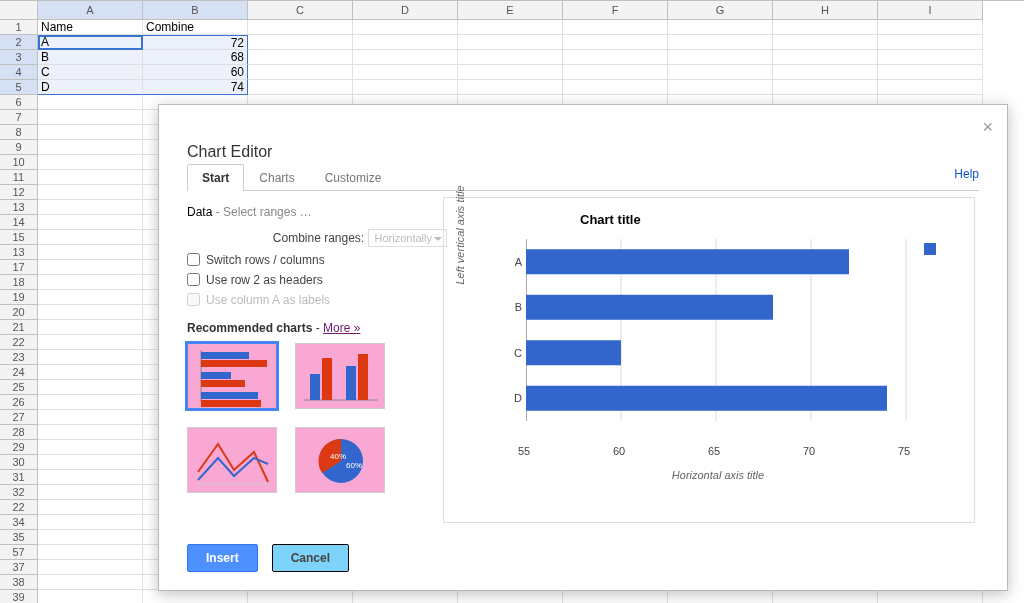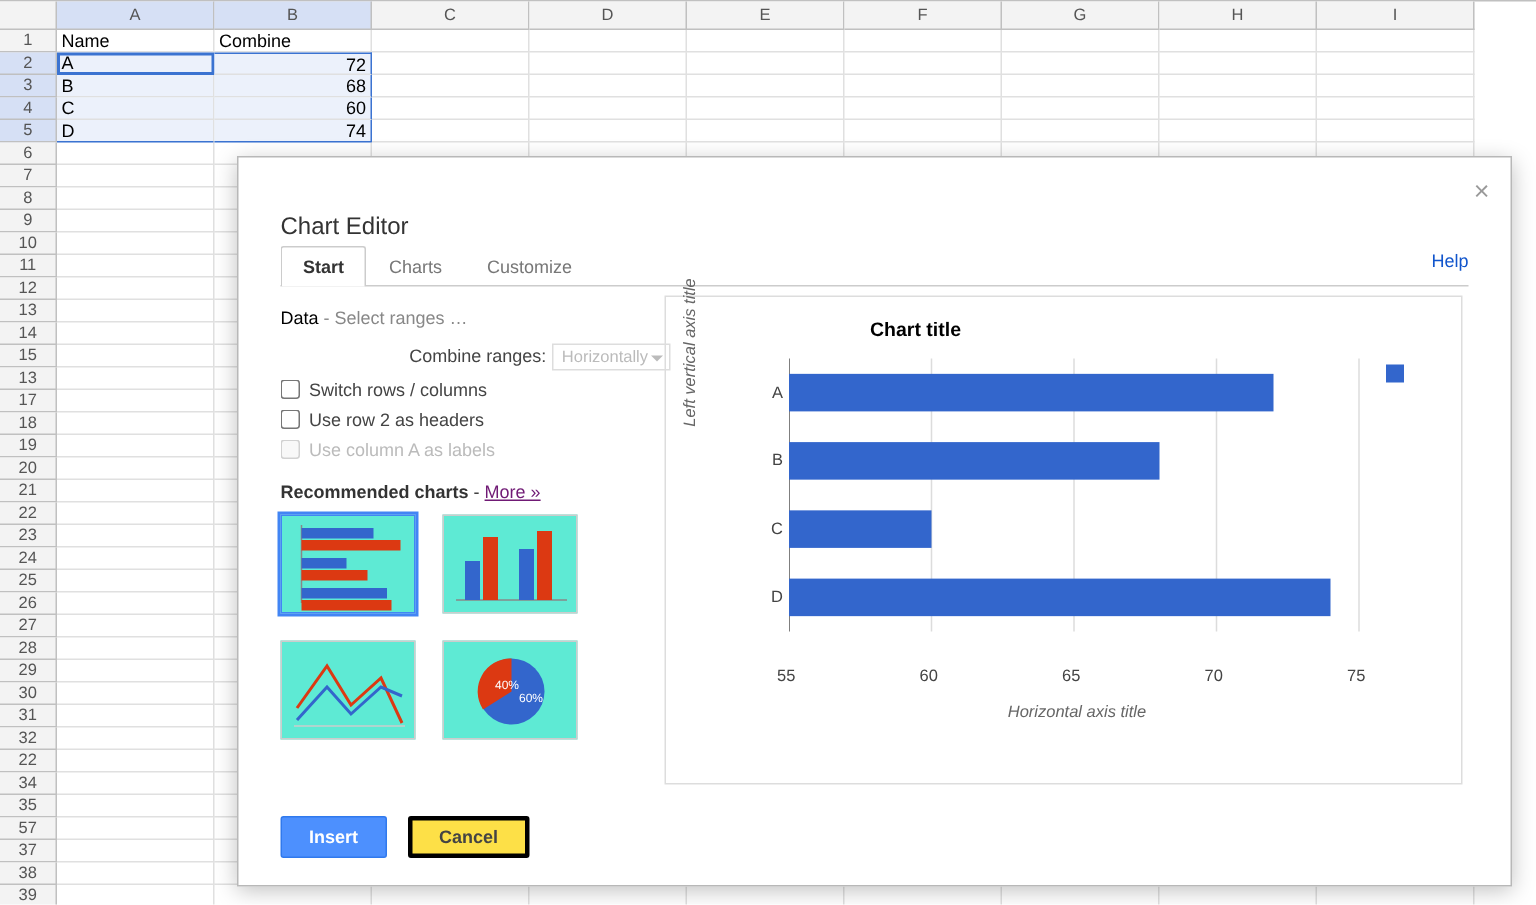--- a/index.html
+++ b/index.html
@@ -56,21 +56,21 @@
 
   .check-row { margin-top: 6px; font-size: 12px; color: #444; display: flex; align-items: flex-start; gap: 6px; }
   .check-row.disabled { color: #bbb; }
   .check-row input { margin: 0; }
 
   .reco-title { margin-top: 14px; font-size: 12px; color: #333; }
   .reco-title b { font-weight: bold; }
   .more-link { color: #701a75; text-decoration: underline; }
 
   .reco-grid { margin-top: 8px; display: grid; grid-template-columns: 90px 90px; grid-template-rows: 66px 66px; gap: 18px 18px; }
-  .reco-thumb { width: 90px; height: 66px; border: 1px solid #ccc; background: #5eead4; cursor: pointer; position: relative; }
+  .reco-thumb { width: 90px; height: 66px; border: 1px solid #ccc; background: #f9a8d4; cursor: pointer; position: relative; }
   .reco-thumb.selected { outline: 2px solid #4285f4; border-color: #4285f4; }
 
   .chartpane {
     position: absolute;
     left: 284px;
     top: 92px;
     width: 532px;
     height: 326px;
     border: 1px solid #ddd;
     padding: 14px 18px 12px 36px;
@@ -83,21 +83,21 @@
   .grid-v { stroke: #dcdcdc; stroke-width: 1; }
   .axis-v { stroke: #555; stroke-width: 1; }
   .bar { fill: #3366cc; }
   .legend-dot { fill: #3366cc; }
   .yticklabel { position: absolute; left: 22px; width: 20px; text-align: right; font-size: 11px; color: #444; }
   .xticklabel { position: absolute; top: 212px; font-size: 11px; color: #444; }
 
   .dlg-buttons { position: absolute; left: 28px; bottom: 18px; display: flex; gap: 14px; justify-content: space-between; }
   .btn { height: 28px; padding: 0 18px; font-size: 12px; cursor: pointer; border-radius: 2px; }
   .btn.primary { background: #4d90fe; color: #fff; border: 1px solid #3079ed; font-weight: bold; }
-  .btn.secondary { background: #fde047; color: #444; border: 3px solid #000000; font-weight: bold; }
+  .btn.secondary { background: #7dd3fc; color: #444; border: 1px solid #000000; font-weight: bold; }
 </style>
 </head>
 <body>
 
 <div class="sheet">
   <div class="col-headers">
     <div class="corner"></div>
     <div class="col-header sel">A</div>
     <div class="col-header sel">B</div>
     <div class="col-header">C</div>

